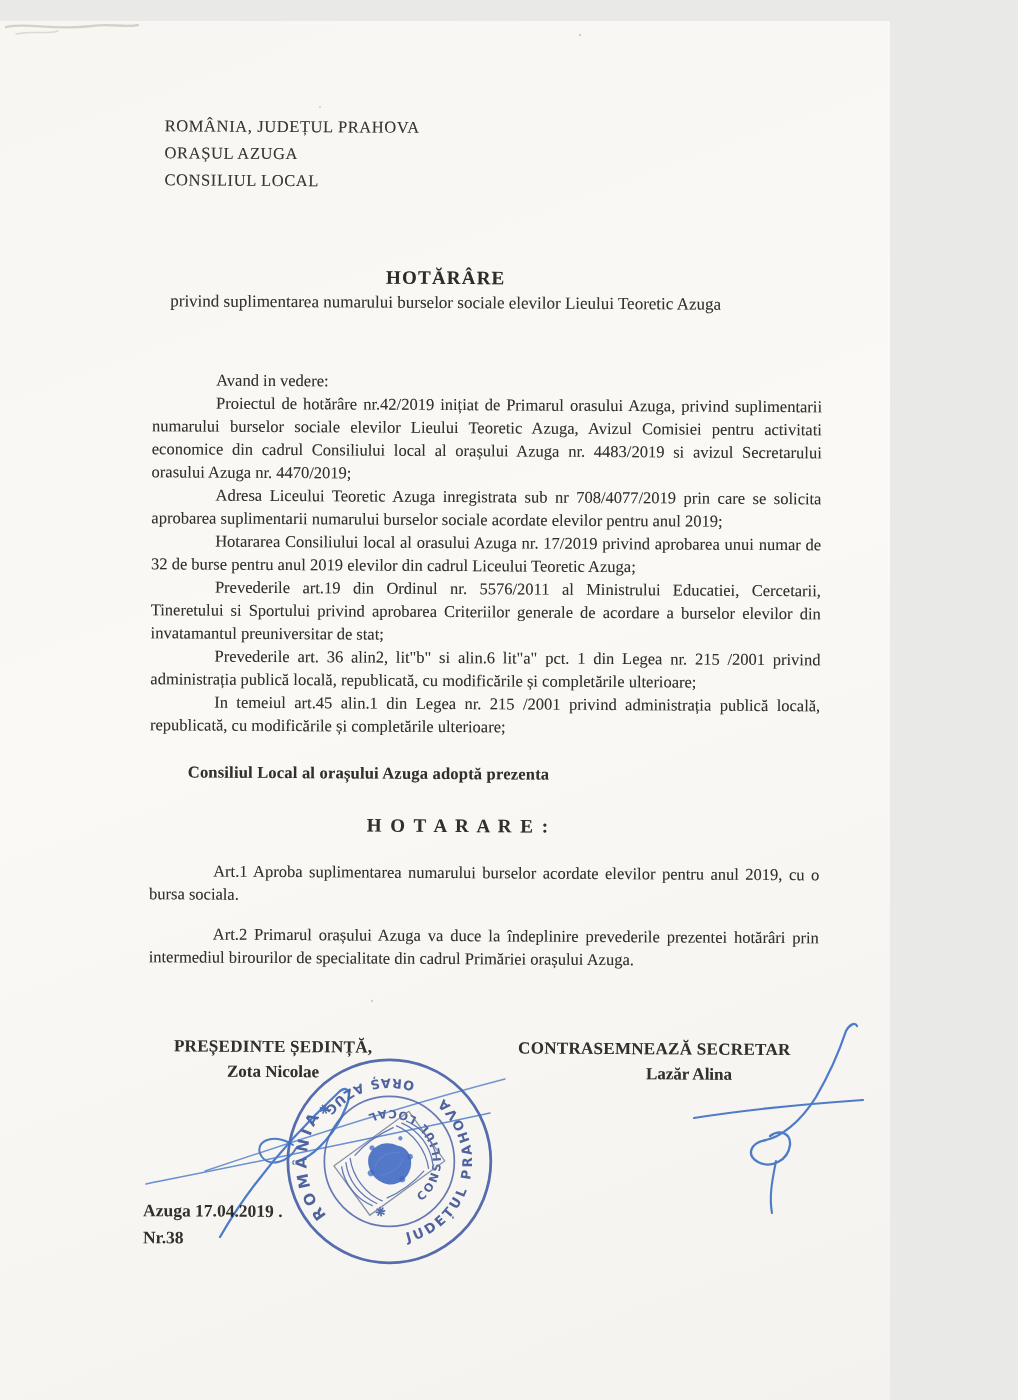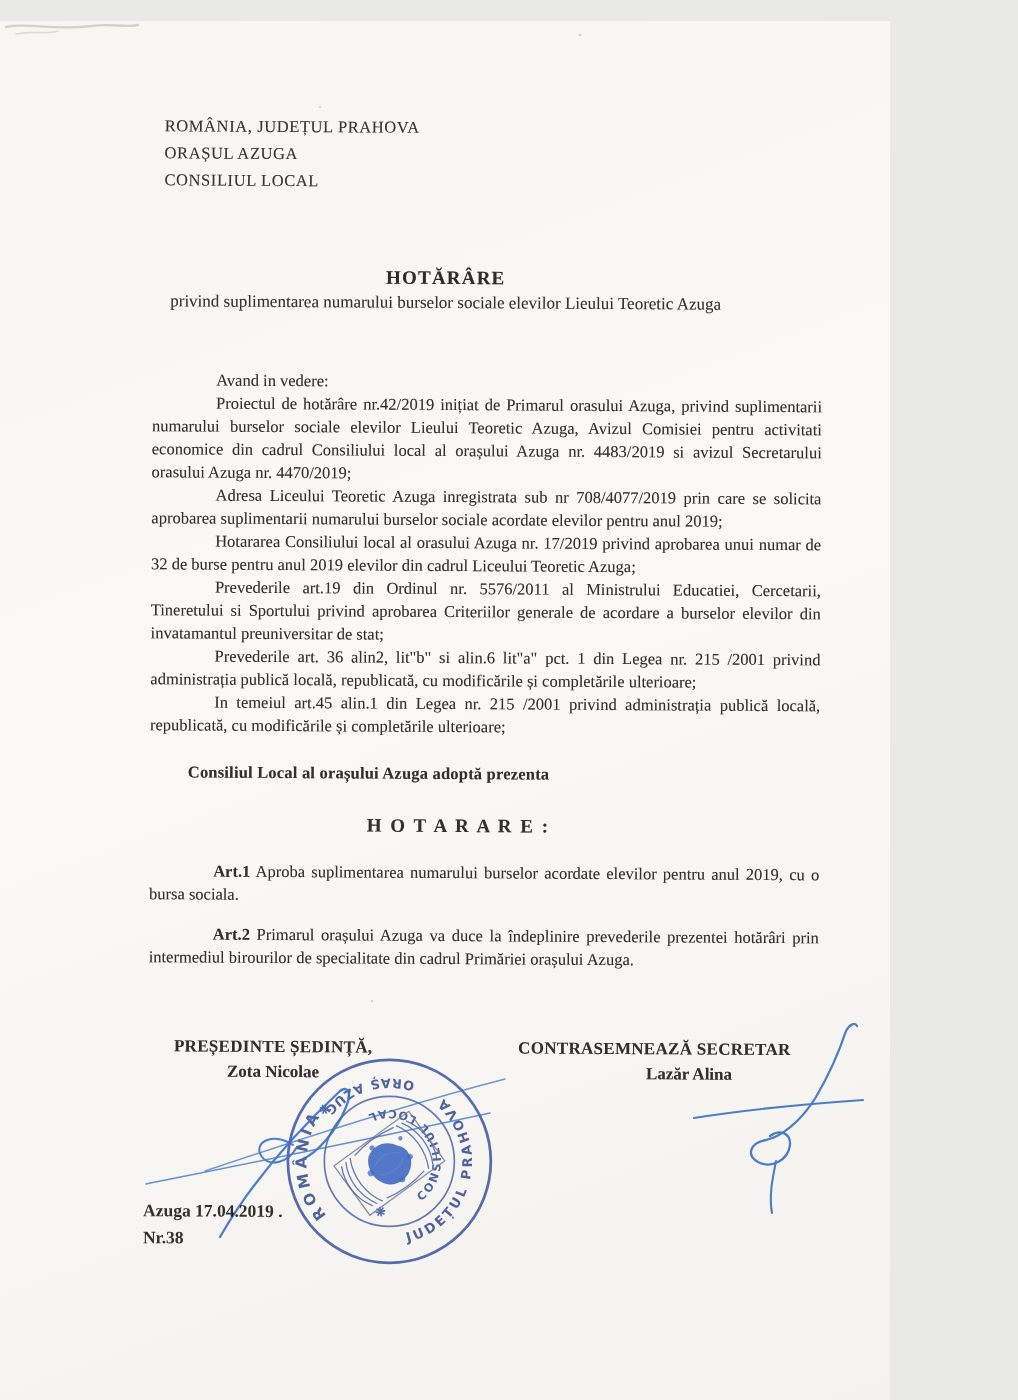--- a/index.html
+++ b/index.html
@@ -19,21 +19,21 @@
     text-shadow:0 0 .5px rgba(54,51,45,.35);}
   .body{margin:0 68px 0 152px;font-size:16.5px;line-height:23px;text-align:justify;
     text-shadow:0 0 .5px rgba(55,50,45,.35);}
   .preamble{margin:57px 0 0;text-indent:64px;}
   .para{margin:0;text-indent:64px;}
   .adoption{margin:24px 0 0 38px;font-weight:bold;text-indent:0;text-align:left;letter-spacing:.2px;}
   .decision{margin:29px 0 0;text-align:center;font-weight:bold;font-size:19px;
     letter-spacing:2px;text-indent:0;transform:translateX(-26px);}
   .article{margin:24px 0 0;text-indent:64px;}
   .article + .article{margin-top:17px;}
-  .art-label{font-weight:bold;}
+  .art-label{font-weight:normal;}
   .sig-row{display:flex;justify-content:space-between;margin-top:66px;text-align:left;}
   .sig-left{width:270px;margin-left:-10px;text-align:center;}
   .sig-right{width:300px;text-align:left;}
   .sig-role{font-weight:bold;font-size:17px;letter-spacing:.3px;}
   .sig-name{font-weight:bold;font-size:17px;margin-top:2px;}
   .sig-right .sig-name{padding-left:128px;}
   .footer{position:absolute;left:148px;top:1178px;font-weight:bold;font-size:17.5px;line-height:27px;}
   .overlay{position:absolute;inset:0;width:1018px;height:1400px;pointer-events:none;mix-blend-mode:multiply;}
   .stamp-text{font-family:"DejaVu Sans","Liberation Sans",sans-serif;font-weight:bold;fill:#43599f;}
 </style>

